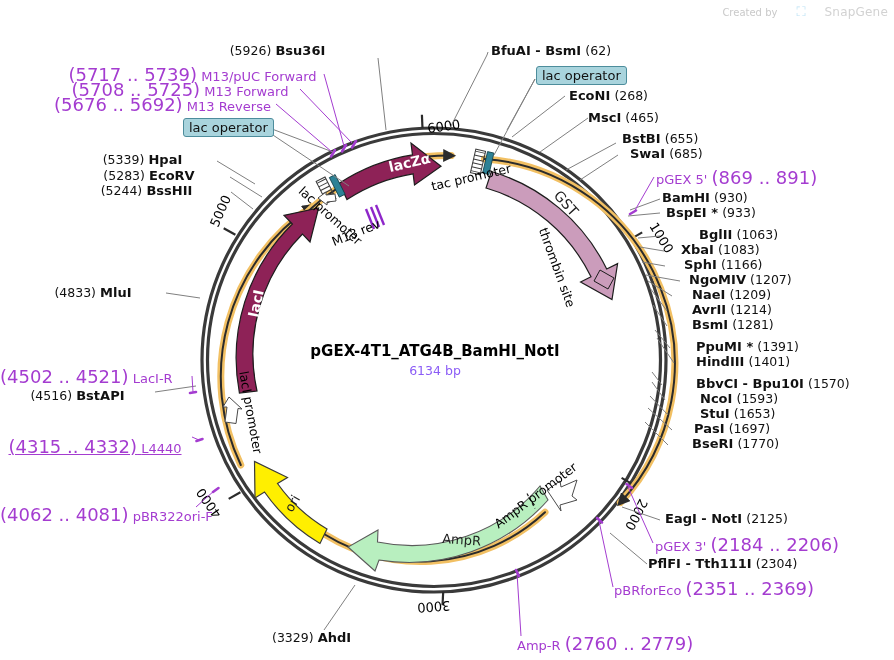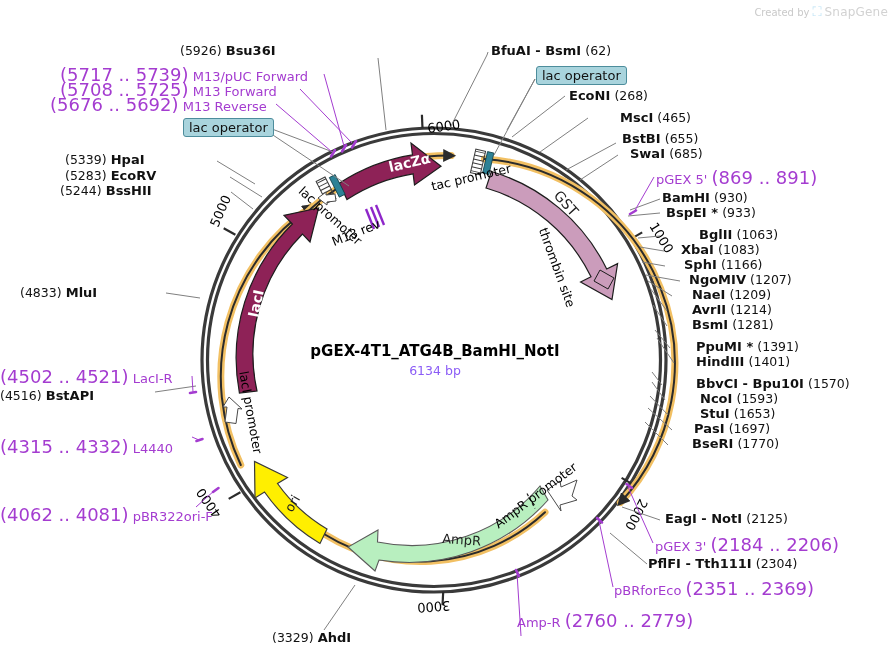--- a/index.html
+++ b/index.html
@@ -21,24 +21,24 @@
   
   .opbox{position:absolute;font-size:13px;color:#111;background:#a9d4dd;
          border:1px solid #4d8d9c;border-radius:3px;padding:1px 5px;white-space:nowrap;}
 
   
   .ttl{position:absolute;text-align:center;font-weight:bold;font-size:15px;color:#000;}
   .bp{position:absolute;text-align:center;font-size:12.5px;color:#8b5cf6;}
 
   
   .wm{position:absolute;right:6px;top:4px;font-size:10px;color:#c9c9c9;
-      display:flex;align-items:center;gap:3px;}
+      display:flex;align-items:center;gap:19px;}
   .wm .sg{color:#d2d2d2;font-size:12px;letter-spacing:.2px;}
   .wm .bk{color:#bfe3f5;font-size:13px;}
-  .right{text-align:left;}
+  .right{text-align:center;}
 </style>
 </head>
 <body>
 
 <svg id="map" viewBox="0 0 894 660">
   <defs>
     <marker id="ah" markerWidth="7" markerHeight="7" refX="4" refY="3.2" orient="auto">
       <path d="M0,0 L6.5,3.2 L0,6.4 z" fill="#2b2b2b"></path>
     </marker>
     <marker id="aho" markerWidth="8" markerHeight="8" refX="4" refY="3.6" orient="auto">
@@ -329,47 +329,47 @@
   <span class="nm">MluI</span>
 </div>
 <div class="lbl prm right" style="left:0px;top:368px;width:155px;">
   <span class="pos">(4502 .. 4521)</span>
   <span>LacI-R</span>
 </div>
 <div class="lbl enz right" style="left:0px;top:389px;width:155px;">
   <span class="pos">(4516)</span>
   <span class="nm">BstAPI</span>
 </div>
-<div class="lbl prm right" style="left:0px;top:438px;width:190px;">
+<div class="lbl prm right" style="left:0px;top:438px;width:190px;text-decoration:underline;">
   <span class="pos">(4315 .. 4332)</span>
   <span>L4440</span>
 </div>
 <div class="lbl prm right" style="left:0px;top:506px;width:192px;">
   <span class="pos">(4062 .. 4081)</span>
   <span>pBR322ori-F</span>
 </div>
 
 <div class="lbl enz" style="left:272px;top:631px;">
   <span class="pos">(3329)</span>
   <span class="nm">AhdI</span>
 </div>
-<div class="lbl prm" style="left:517px;top:612px;">
+<div class="lbl prm" style="left:517px;top:635px;">
   <span>Amp-R</span>
   <span class="pos">(2760 .. 2779)</span>
 </div>
 
 <div class="lbl enz" style="left:491px;top:44px;">
   <span class="nm">BfuAI - BsmI</span>
   <span class="pos">(62)</span>
 </div>
 <div class="lbl enz" style="left:569px;top:89px;">
   <span class="nm">EcoNI</span>
   <span class="pos">(268)</span>
 </div>
-<div class="lbl enz" style="left:620px;top:111px;">
+<div class="lbl enz" style="left:588px;top:111px;">
   <span class="nm">MscI</span>
   <span class="pos">(465)</span>
 </div>
 <div class="lbl enz" style="left:622px;top:132px;">
   <span class="nm">BstBI</span>
   <span class="pos">(655)</span>
 </div>
 <div class="lbl enz" style="left:630px;top:147px;">
   <span class="nm">SwaI</span>
   <span class="pos">(685)</span>

